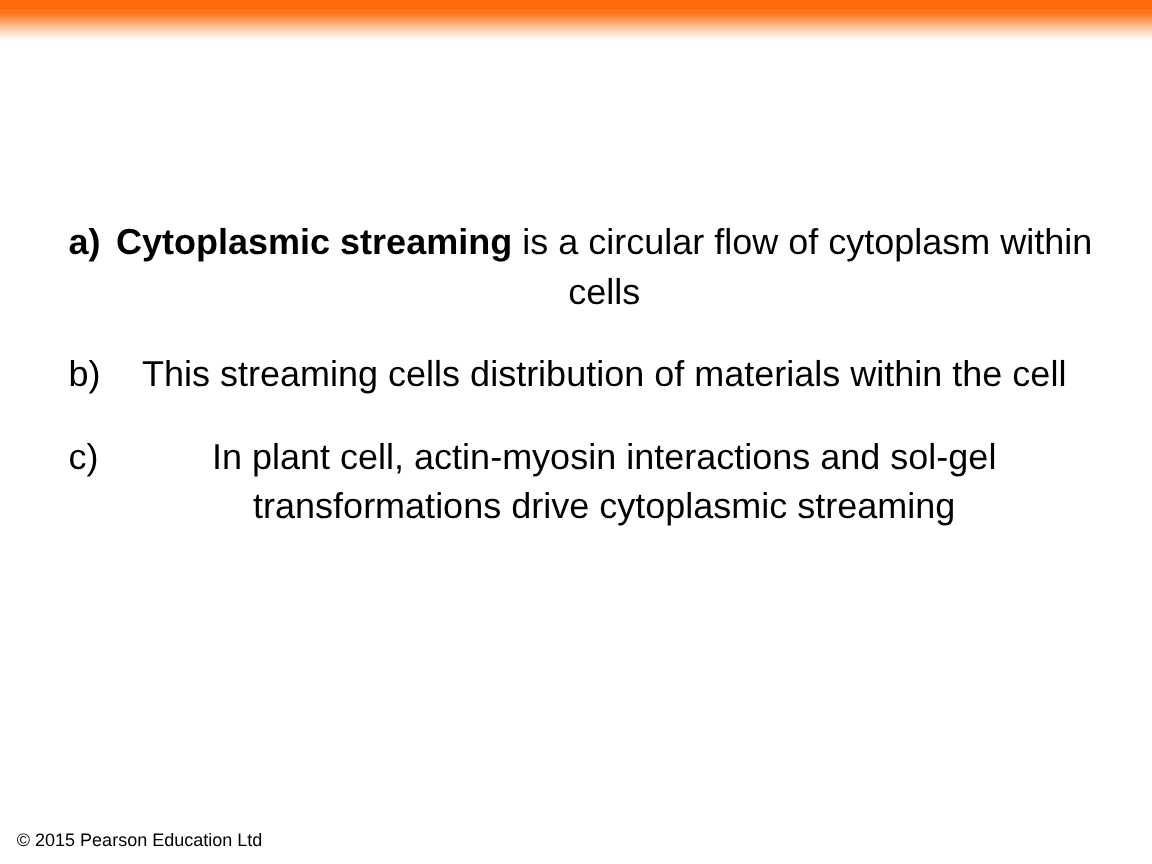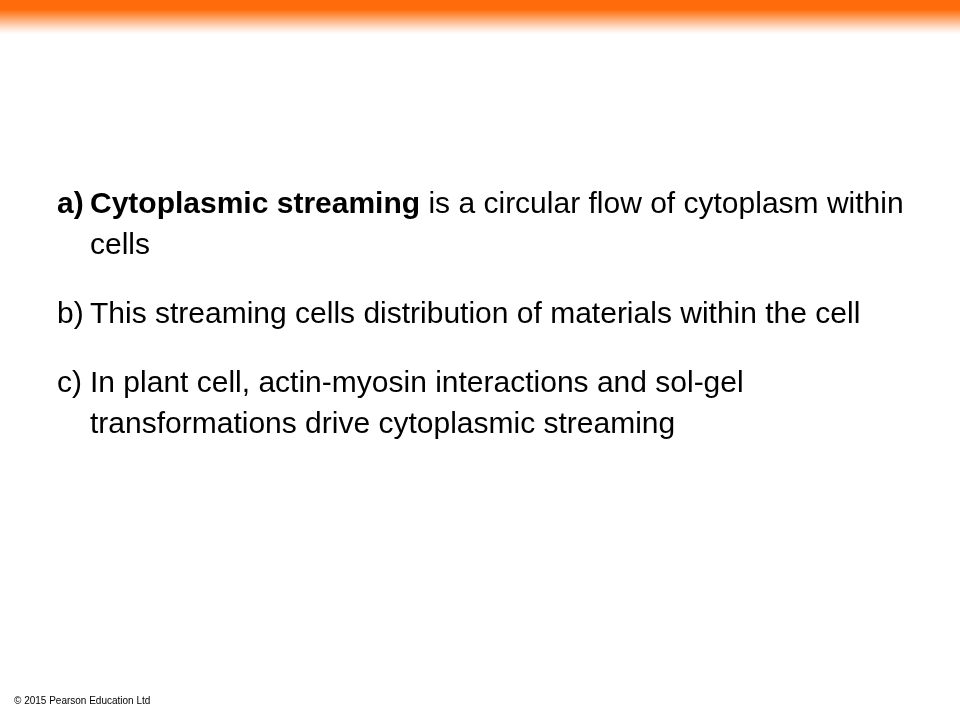--- a/index.html
+++ b/index.html
@@ -65,30 +65,31 @@
     flex: 0 0 auto;
     width: 33px;
     text-align: left;
     white-space: nowrap;
   }
   .marker.bold {
     font-weight: bold;
   }
   .btext {
     flex: 1 1 auto;
+    text-align: center;
   }
   .btext .em {
     font-weight: bold;
   }
   
   .footer {
     position: absolute;
     left: 14px;
     top: 694px;
-    font-size: 10px;
+    font-size: 15px;
     line-height: 13px;
     color: #000000;
     white-space: nowrap;
   }
 </style>
 </head>
 <body>
 
 <div class="slide">
 

